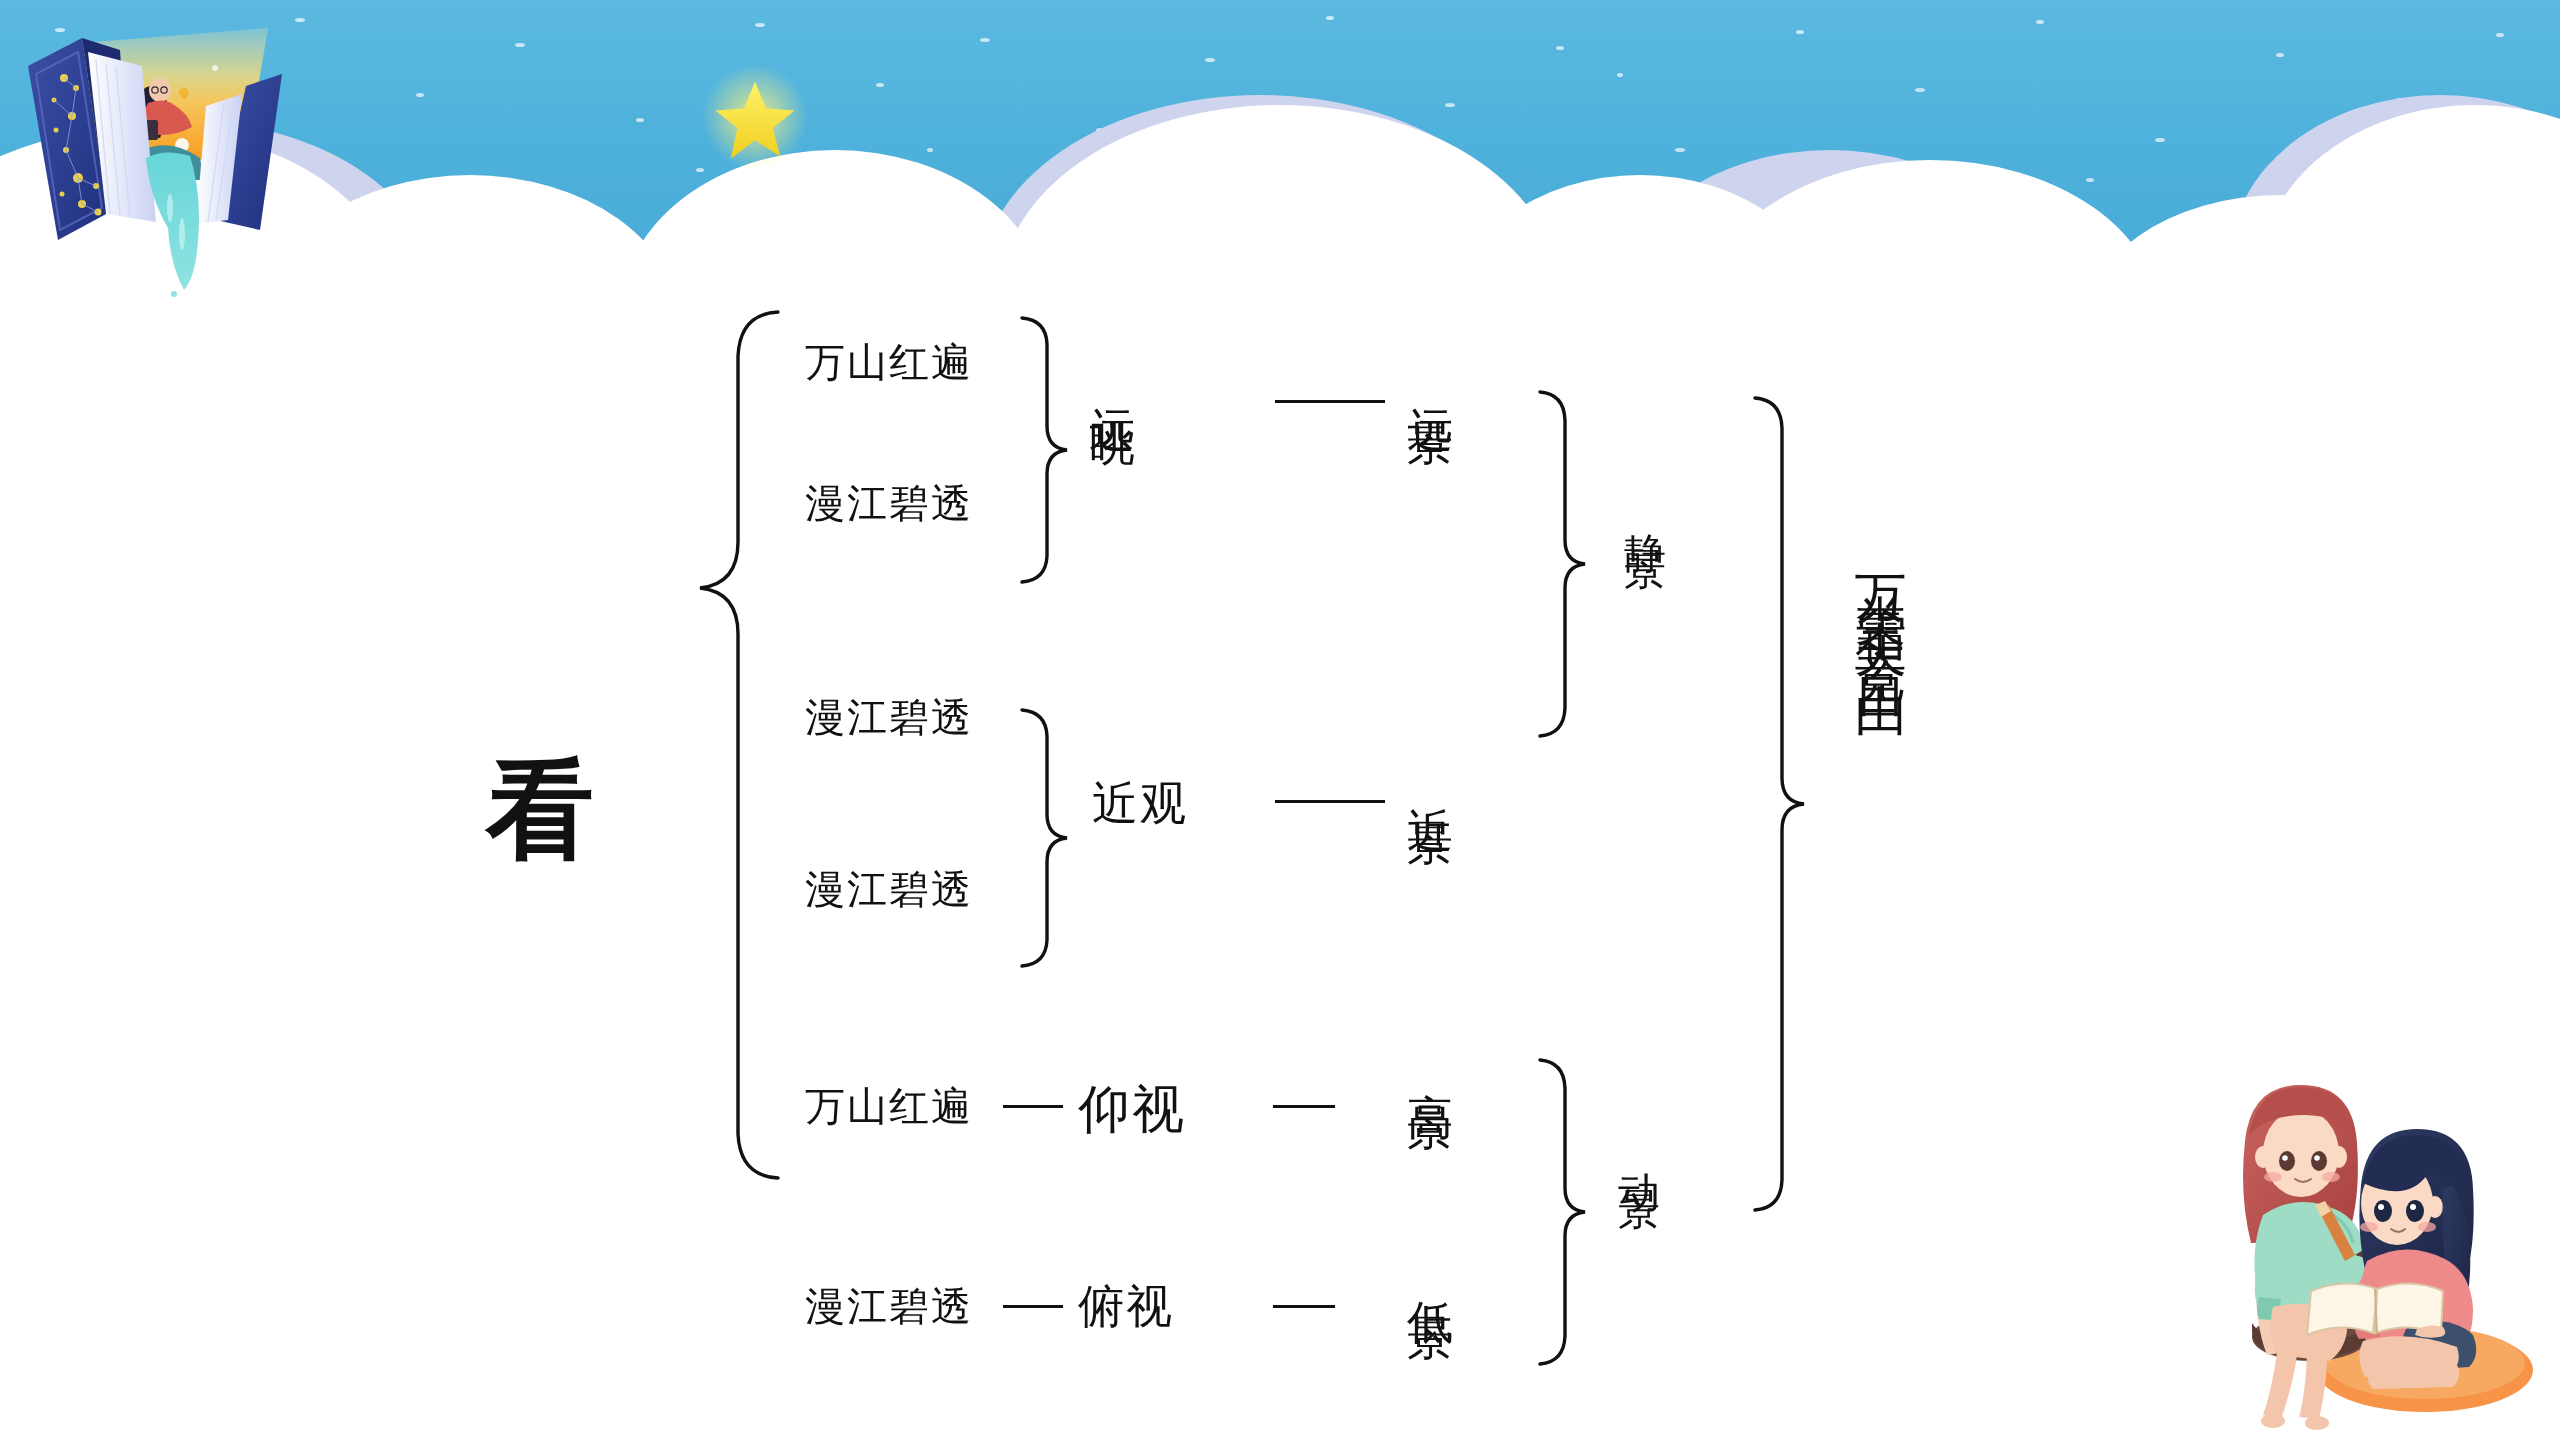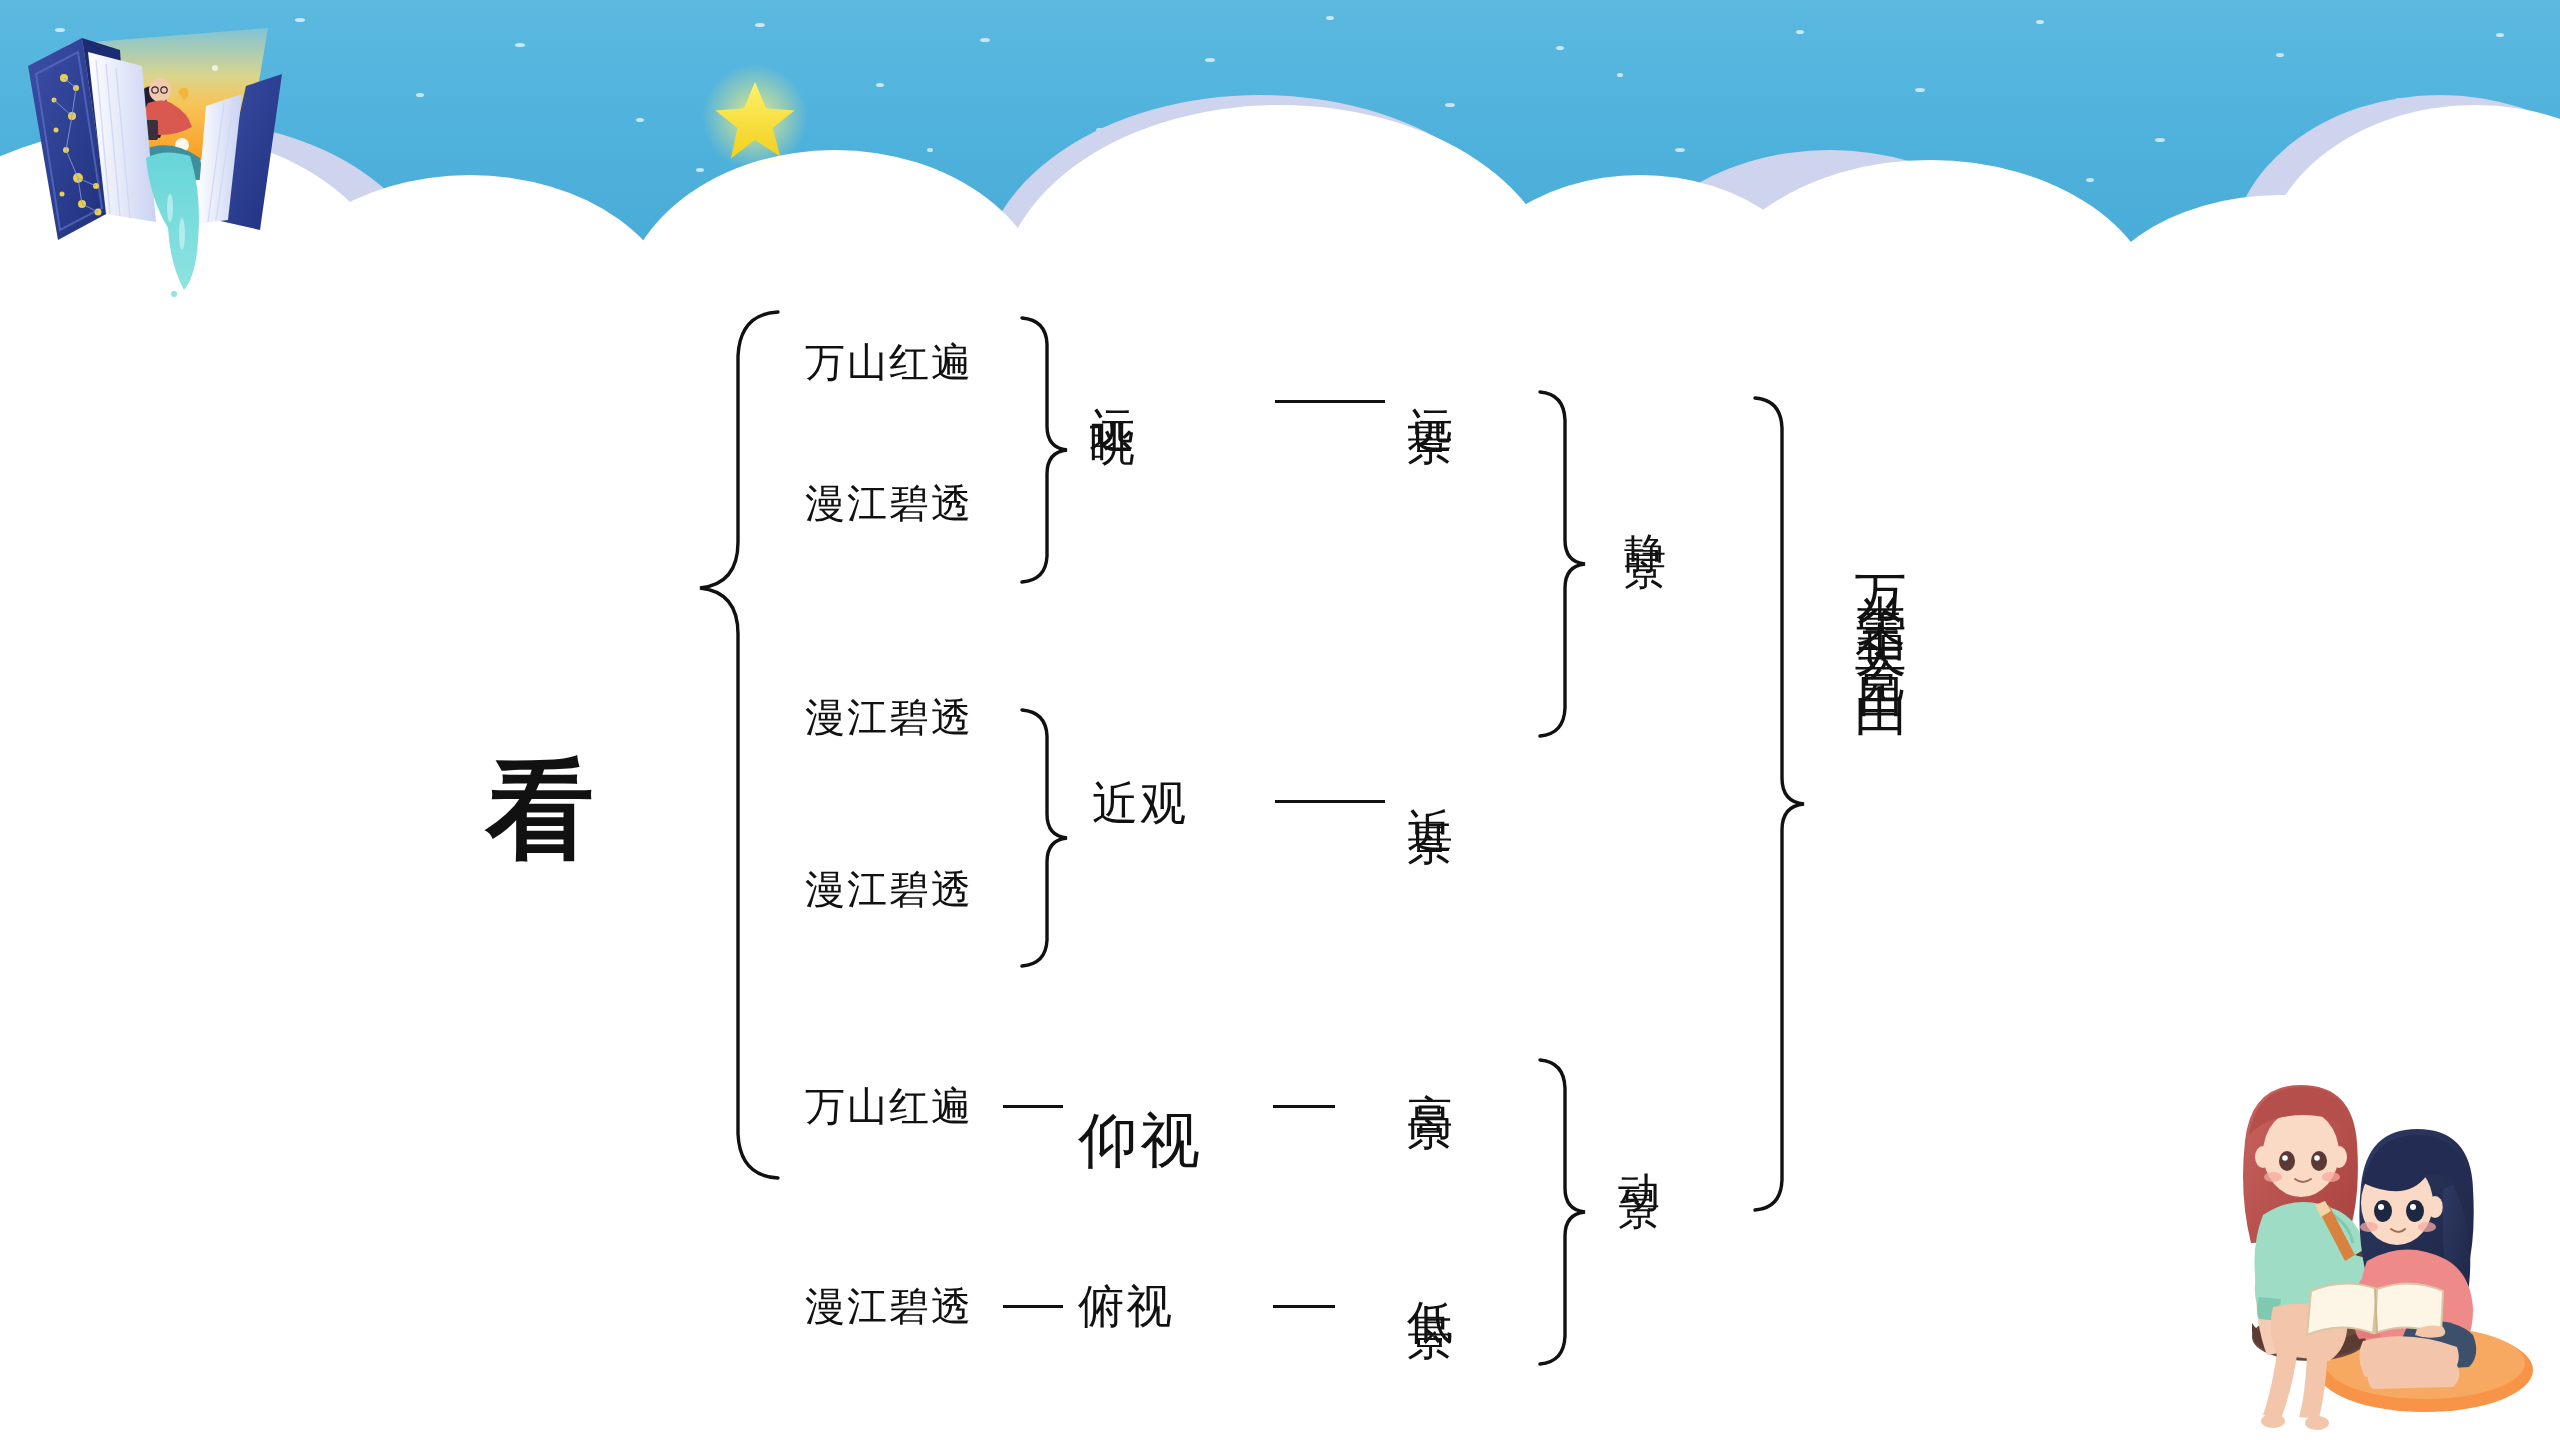--- a/index.html
+++ b/index.html
@@ -312,21 +312,21 @@
 
     <div class="node h" style="left:805px;top:305px;margin-top:37px;">万山红遍</div>
     <div class="node h" style="left:805px;top:483px;">漫江碧透</div>
     <div class="node h" style="left:805px;top:697px;">漫江碧透</div>
     <div class="node h" style="left:805px;top:869px;">漫江碧透</div>
     <div class="node h" style="left:805px;top:1086px;">万山红遍</div>
     <div class="node h" style="left:805px;top:1286px;">漫江碧透</div>
 
     <div class="node v" style="left:1090px;top:370px;">远眺</div>
     <div class="node h" style="left:1092px;top:780px;font-size:46px;">近观</div>
-    <div class="node h" style="left:1078px;top:1083px;font-size:60px;margin-top:28px;">仰视</div>
+    <div class="node h" style="left:1078px;top:1083px;font-size:52px;">仰视</div>
     <div class="node h" style="left:1078px;top:1283px;font-size:46px;text-align:right;">俯视</div>
 
     <div class="node v" style="left:1408px;top:370px;">远景</div>
     <div class="node v" style="left:1408px;top:770px;">近景</div>
     <div class="node v" style="left:1408px;top:1055px;">高景</div>
     <div class="node v" style="left:1408px;top:1265px;">低景</div>
 
     <div class="node v2" style="left:1624px;top:500px;">静景</div>
     <div class="node v2" style="left:1618px;top:1140px;">动景</div>
 

